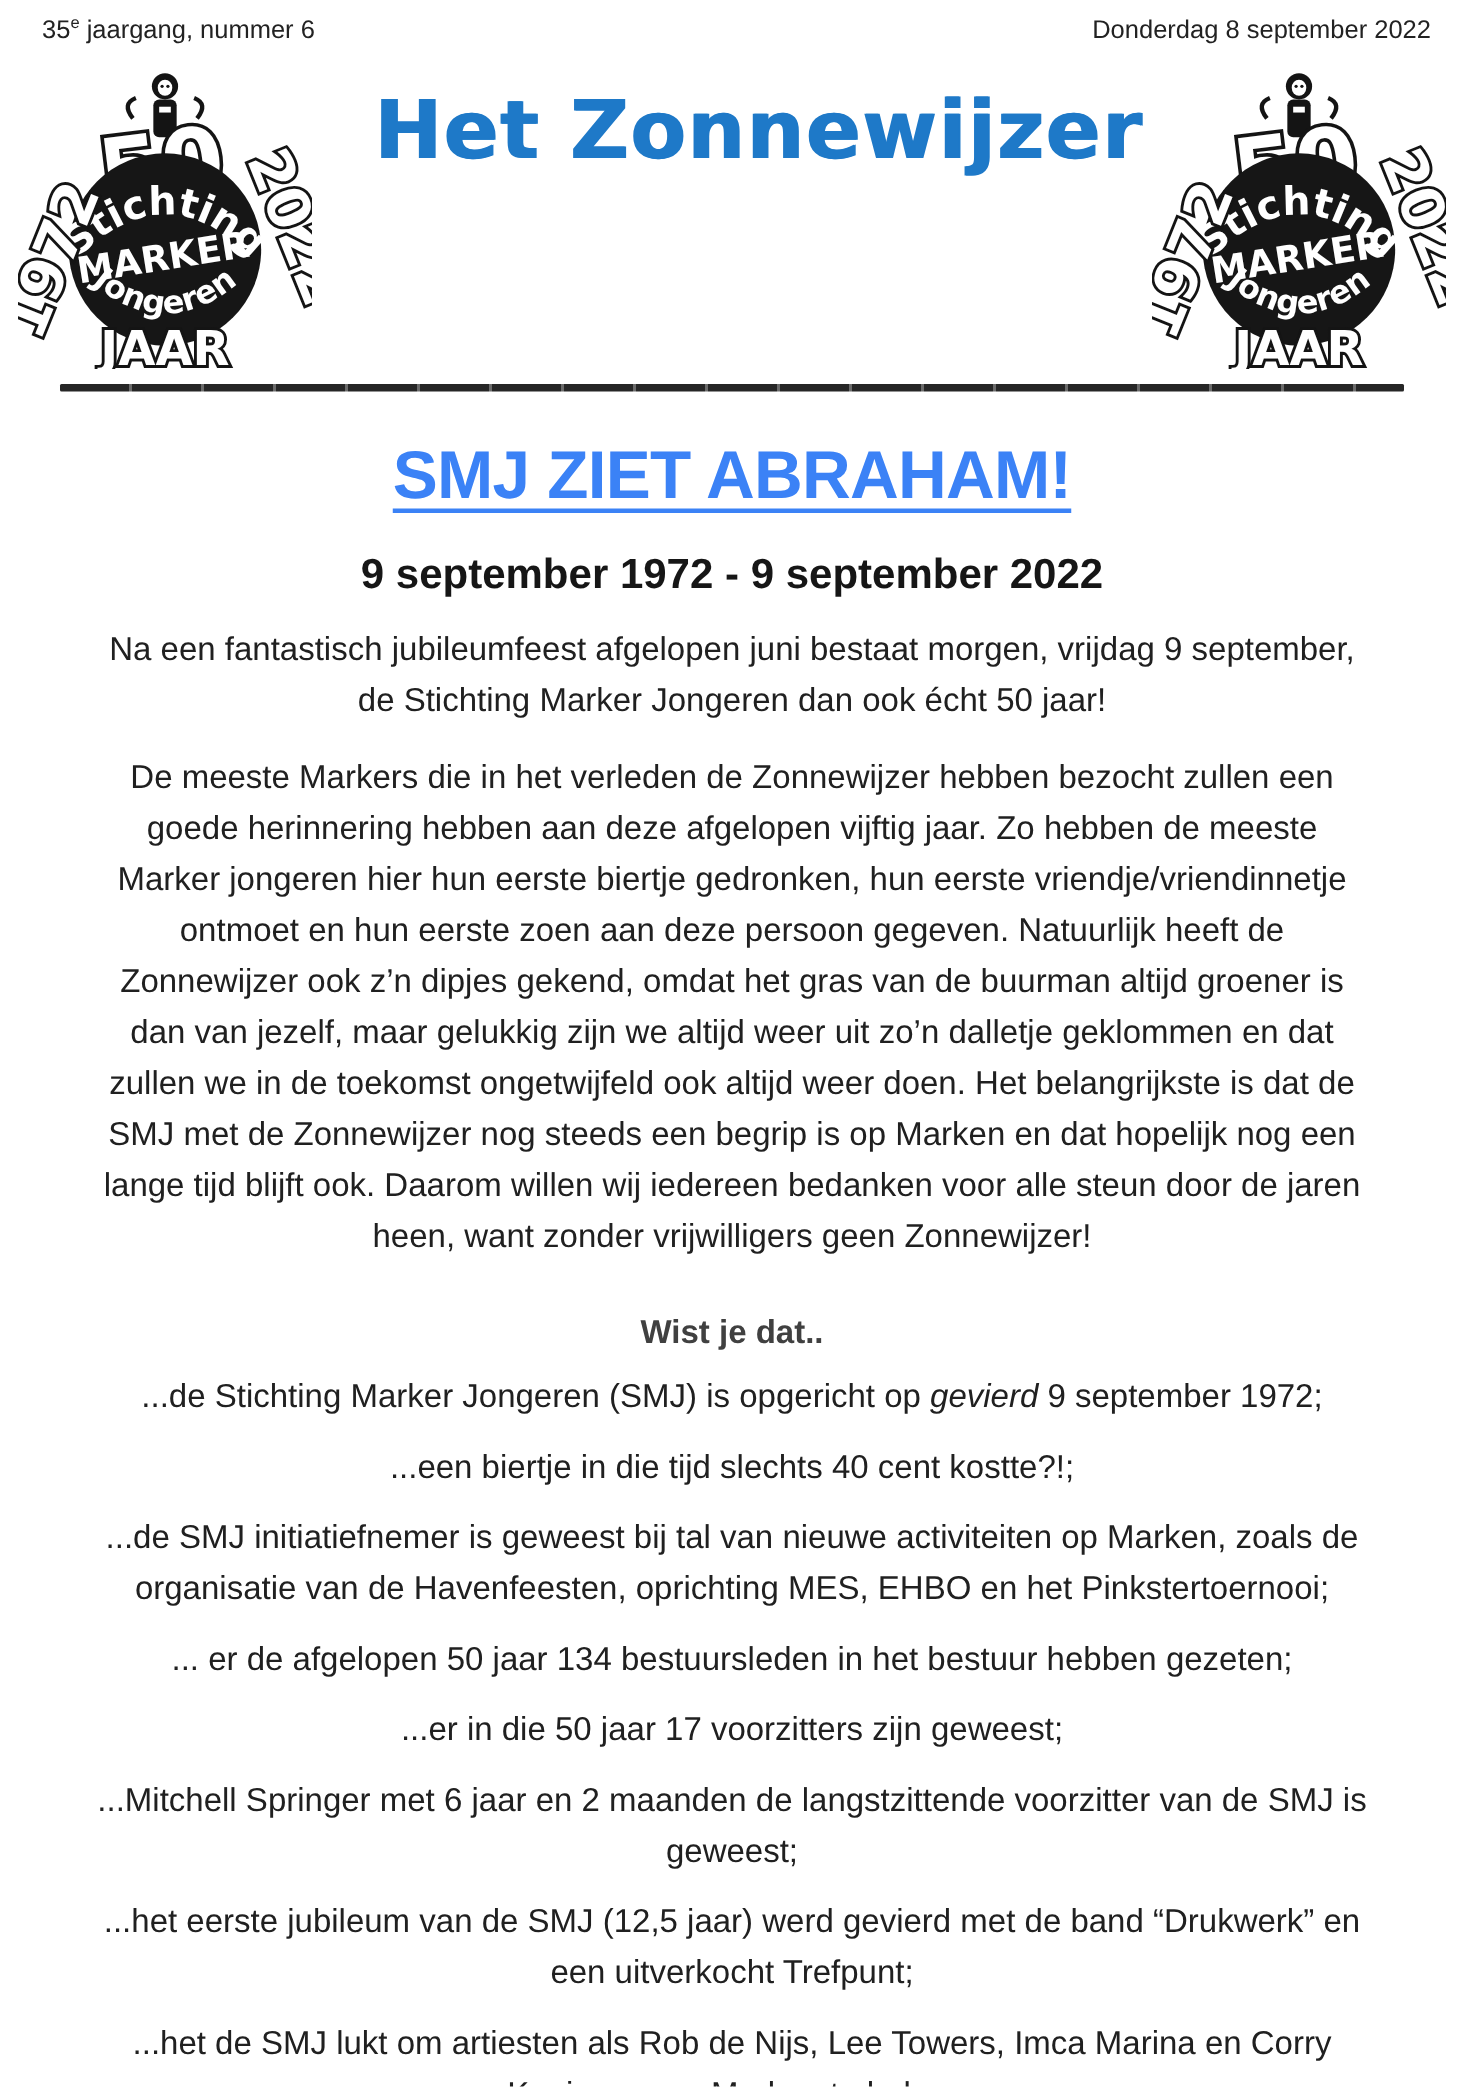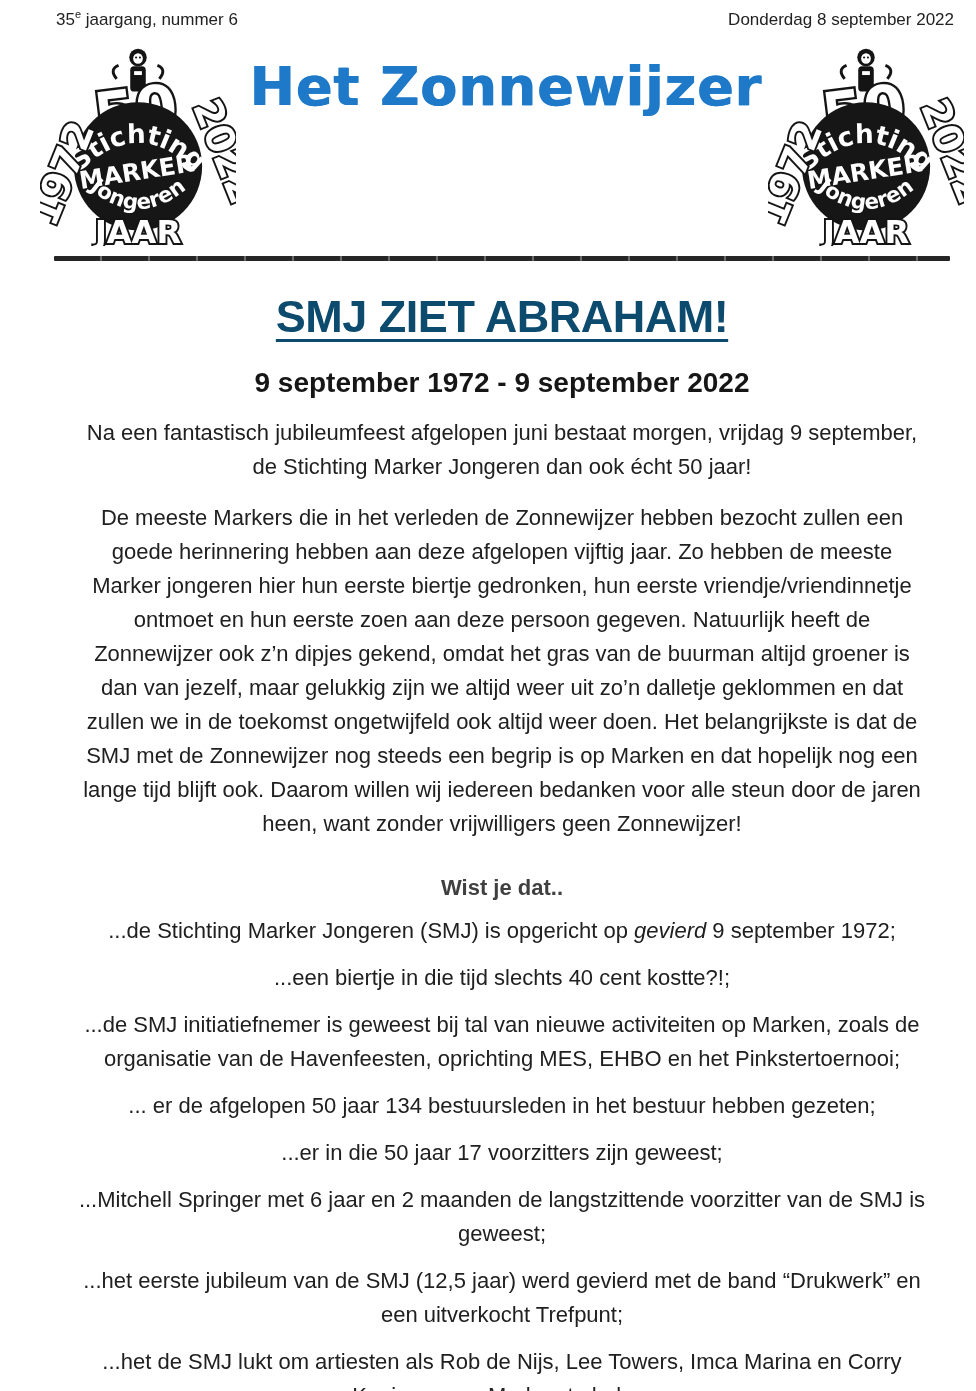--- a/index.html
+++ b/index.html
@@ -3,21 +3,21 @@
 <meta charset="utf-8">
 <style>
   html,body{margin:0;padding:0;}
   body{
     width:976px;height:1391px;
     background:#ffffff;
     font-family:"Liberation Sans","DejaVu Sans",sans-serif;
     color:#1f1f1f;
     overflow:hidden;
   }
-  .page{width:976px;height:1391px;position:relative;box-sizing:border-box;padding-top:8px;padding-left:28px;}
+  .page{width:976px;height:1391px;position:relative;box-sizing:border-box;padding-top:8px;}
 
   
   .meta-row{
     display:flex;justify-content:space-between;align-items:flex-start;
     padding:2px 22px 0 28px;
     font-size:17px;color:#222;
   }
   .meta-row sup{font-size:11px;line-height:0;}
 
   
@@ -56,21 +56,21 @@
     background:repeating-linear-gradient(90deg,#262626 0px,#262626 46px,#6a6a6a 46px,#6a6a6a 48px);
     border-radius:1px;
   }
 
   
   .article{width:850px;margin:0 auto;text-align:center;}
   .headline{
     margin-top:30px;
     font-size:45px;
     font-weight:bold;
-    color:#0c4a6e;
+    color:#3b82f6;
     letter-spacing:-0.5px;
     text-decoration:underline;
     text-decoration-thickness:3px;
     text-underline-offset:7px;
   }
   .subtitle{
     margin-top:24px;
     font-size:28px;
     font-weight:bold;
     color:#161616;

